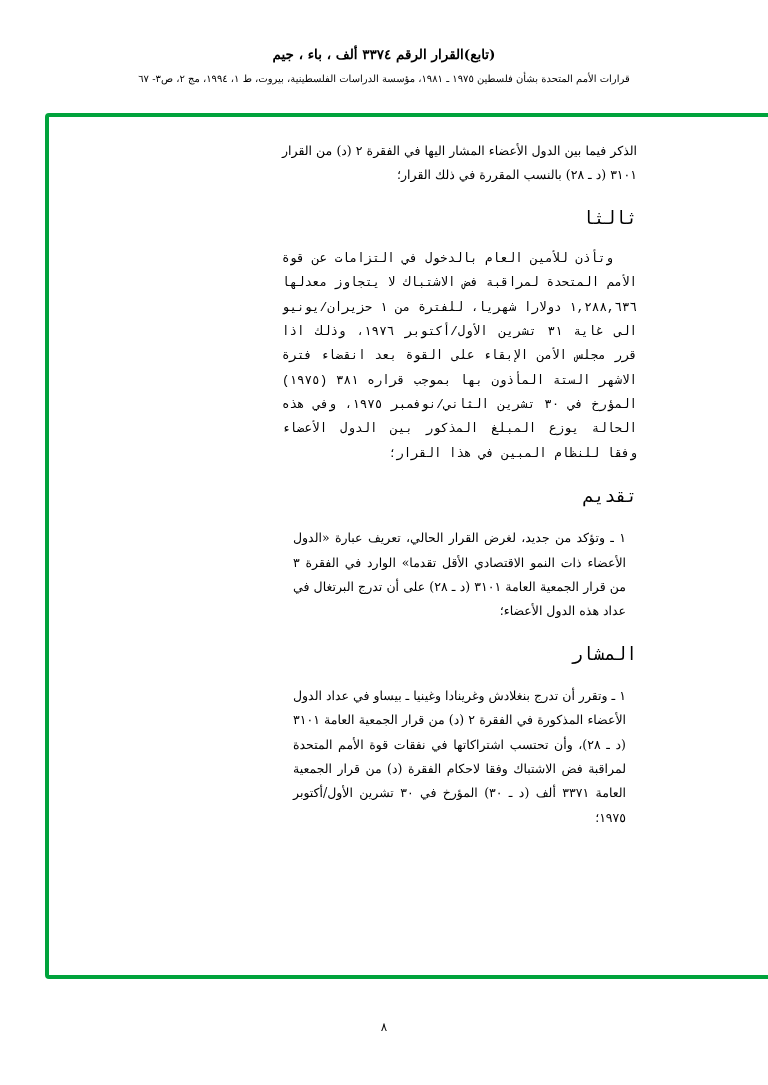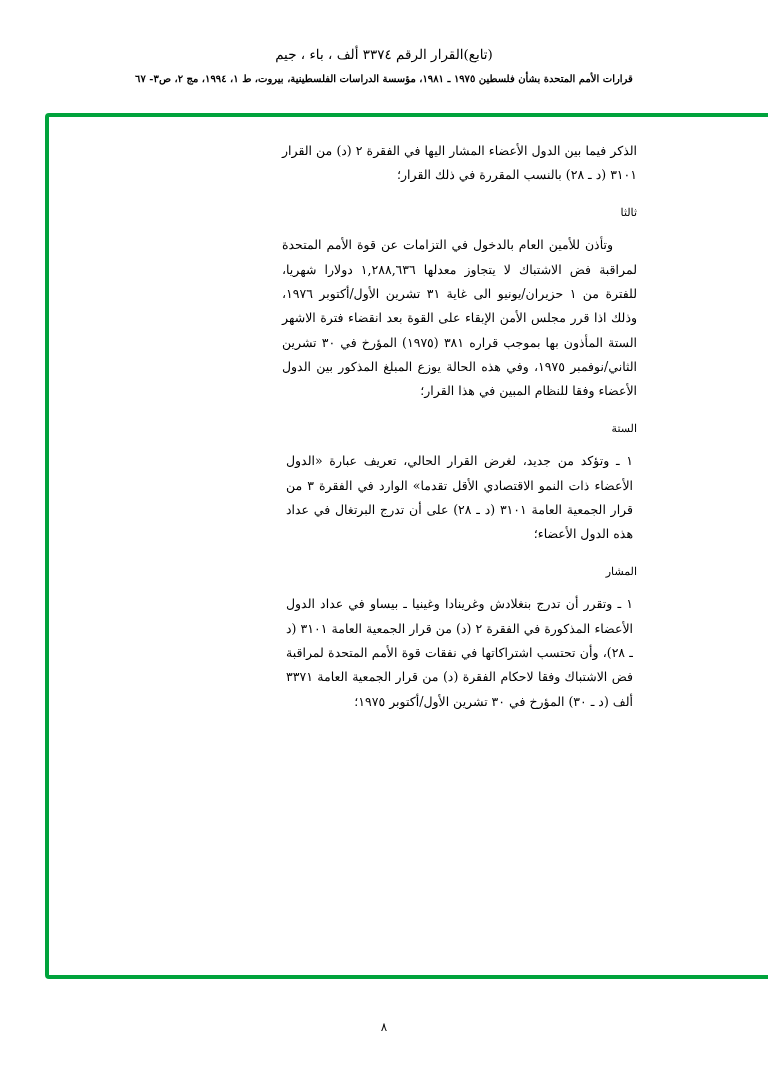--- a/index.html
+++ b/index.html
@@ -20,27 +20,27 @@
     height: 1085px;
     position: relative;
     box-sizing: border-box;
   }
   .header {
     text-align: center;
     padding-top: 44px;
   }
   .header-title {
     font-size: 13.5px;
-    font-weight: normal;
+    font-weight: bold;
     letter-spacing: 0.3px;
     line-height: 1.5;
   }
   .header-sub {
     font-size: 10px;
-    font-weight: bold;
+    font-weight: normal;
     margin-top: 7px;
     line-height: 1.5;
   }
   .frame {
     position: absolute;
     top: 113px;
     left: 45px;
     width: 756px;
     height: 866px;
     border: 4px solid #00a33c;
@@ -56,28 +56,30 @@
     font-size: 12.5px;
     line-height: 1.95;
     text-align: justify;
     text-align-last: right;
   }
   .para {
     margin: 0 0 2px 0;
   }
   .para.indent-first {
     text-indent: 24px;
+    font-family: Liberation Mono, monospace;
   }
   .center-head {
     text-align: center;
     margin: 14px 0 10px 0;
-    font-size: 11px;
+    font-size: 18px;
+    font-family: Liberation Mono, monospace;
   }
   .num-item {
-    margin: 4px;
+    margin: 11px;
   }
   .page-number {
     position: absolute;
     top: 1020px;
     left: 0;
     width: 768px;
     text-align: center;
     font-size: 12px;
   }
 </style>
@@ -93,21 +95,21 @@
 
   <div class="frame">
     <div class="body-text">
 
       <p class="para">الذكر فيما بين الدول الأعضاء المشار اليها في الفقرة ٢ (د) من القرار ٣١٠١ (د ـ ٢٨) بالنسب المقررة في ذلك القرار؛</p>
 
       <div class="center-head">ثالثا</div>
 
       <p class="para indent-first">وتأذن للأمين العام بالدخول في التزامات عن قوة الأمم المتحدة لمراقبة فض الاشتباك لا يتجاوز معدلها ١,٢٨٨,٦٣٦ دولارا شهريا، للفترة من ١ حزيران/يونيو الى غاية ٣١ تشرين الأول/أكتوبر ١٩٧٦، وذلك اذا قرر مجلس الأمن الإبقاء على القوة بعد انقضاء فترة الاشهر الستة المأذون بها بموجب قراره ٣٨١ (١٩٧٥) المؤرخ في ٣٠ تشرين الثاني/نوفمبر ١٩٧٥، وفي هذه الحالة يوزع المبلغ المذكور بين الدول الأعضاء وفقا للنظام المبين في هذا القرار؛</p>
 
-      <div class="center-head">الستة</div>
+      <div class="center-head">تقديم</div>
 
       <p class="para num-item">١ ـ وتؤكد من جديد، لغرض القرار الحالي، تعريف عبارة «الدول الأعضاء ذات النمو الاقتصادي الأقل تقدما» الوارد في الفقرة ٣ من قرار الجمعية العامة ٣١٠١ (د ـ ٢٨) على أن تدرج البرتغال في عداد هذه الدول الأعضاء؛</p>
 
       <div class="center-head">المشار</div>
 
       <p class="para num-item">١ ـ وتقرر أن تدرج بنغلادش وغرينادا وغينيا ـ بيساو في عداد الدول الأعضاء المذكورة في الفقرة ٢ (د) من قرار الجمعية العامة ٣١٠١ (د ـ ٢٨)، وأن تحتسب اشتراكاتها في نفقات قوة الأمم المتحدة لمراقبة فض الاشتباك وفقا لاحكام الفقرة (د) من قرار الجمعية العامة ٣٣٧١ ألف (د ـ ٣٠) المؤرخ في ٣٠   تشرين الأول/أكتوبر ١٩٧٥؛</p>
 
     </div>
   </div>
 

